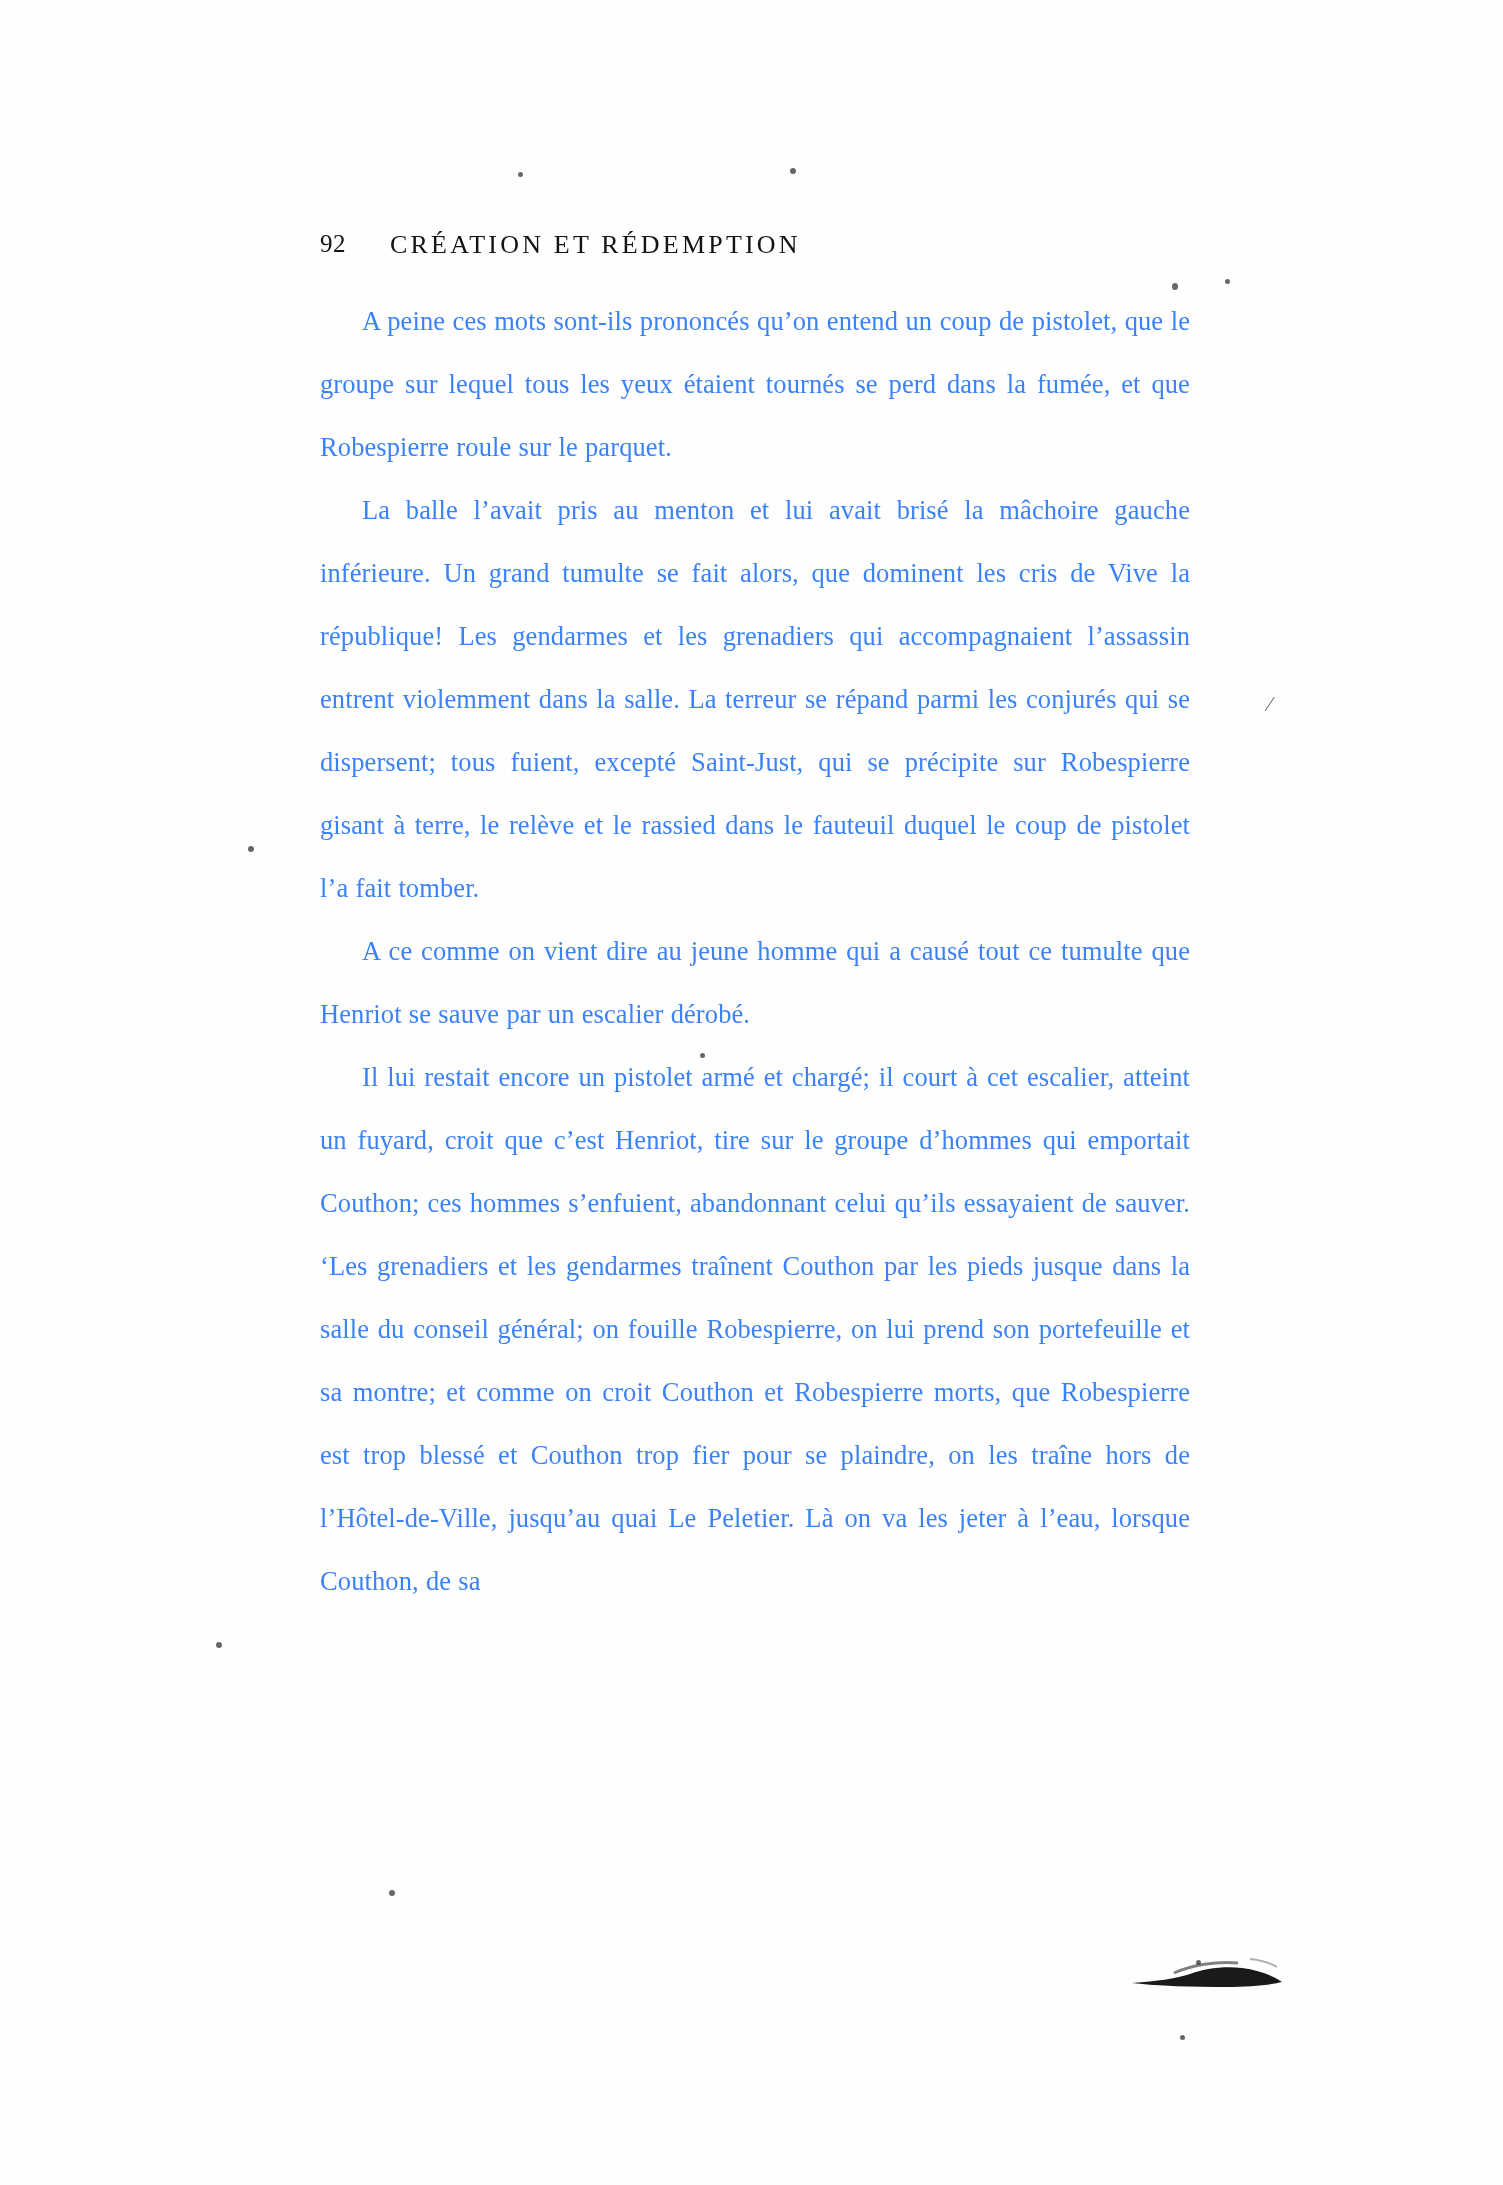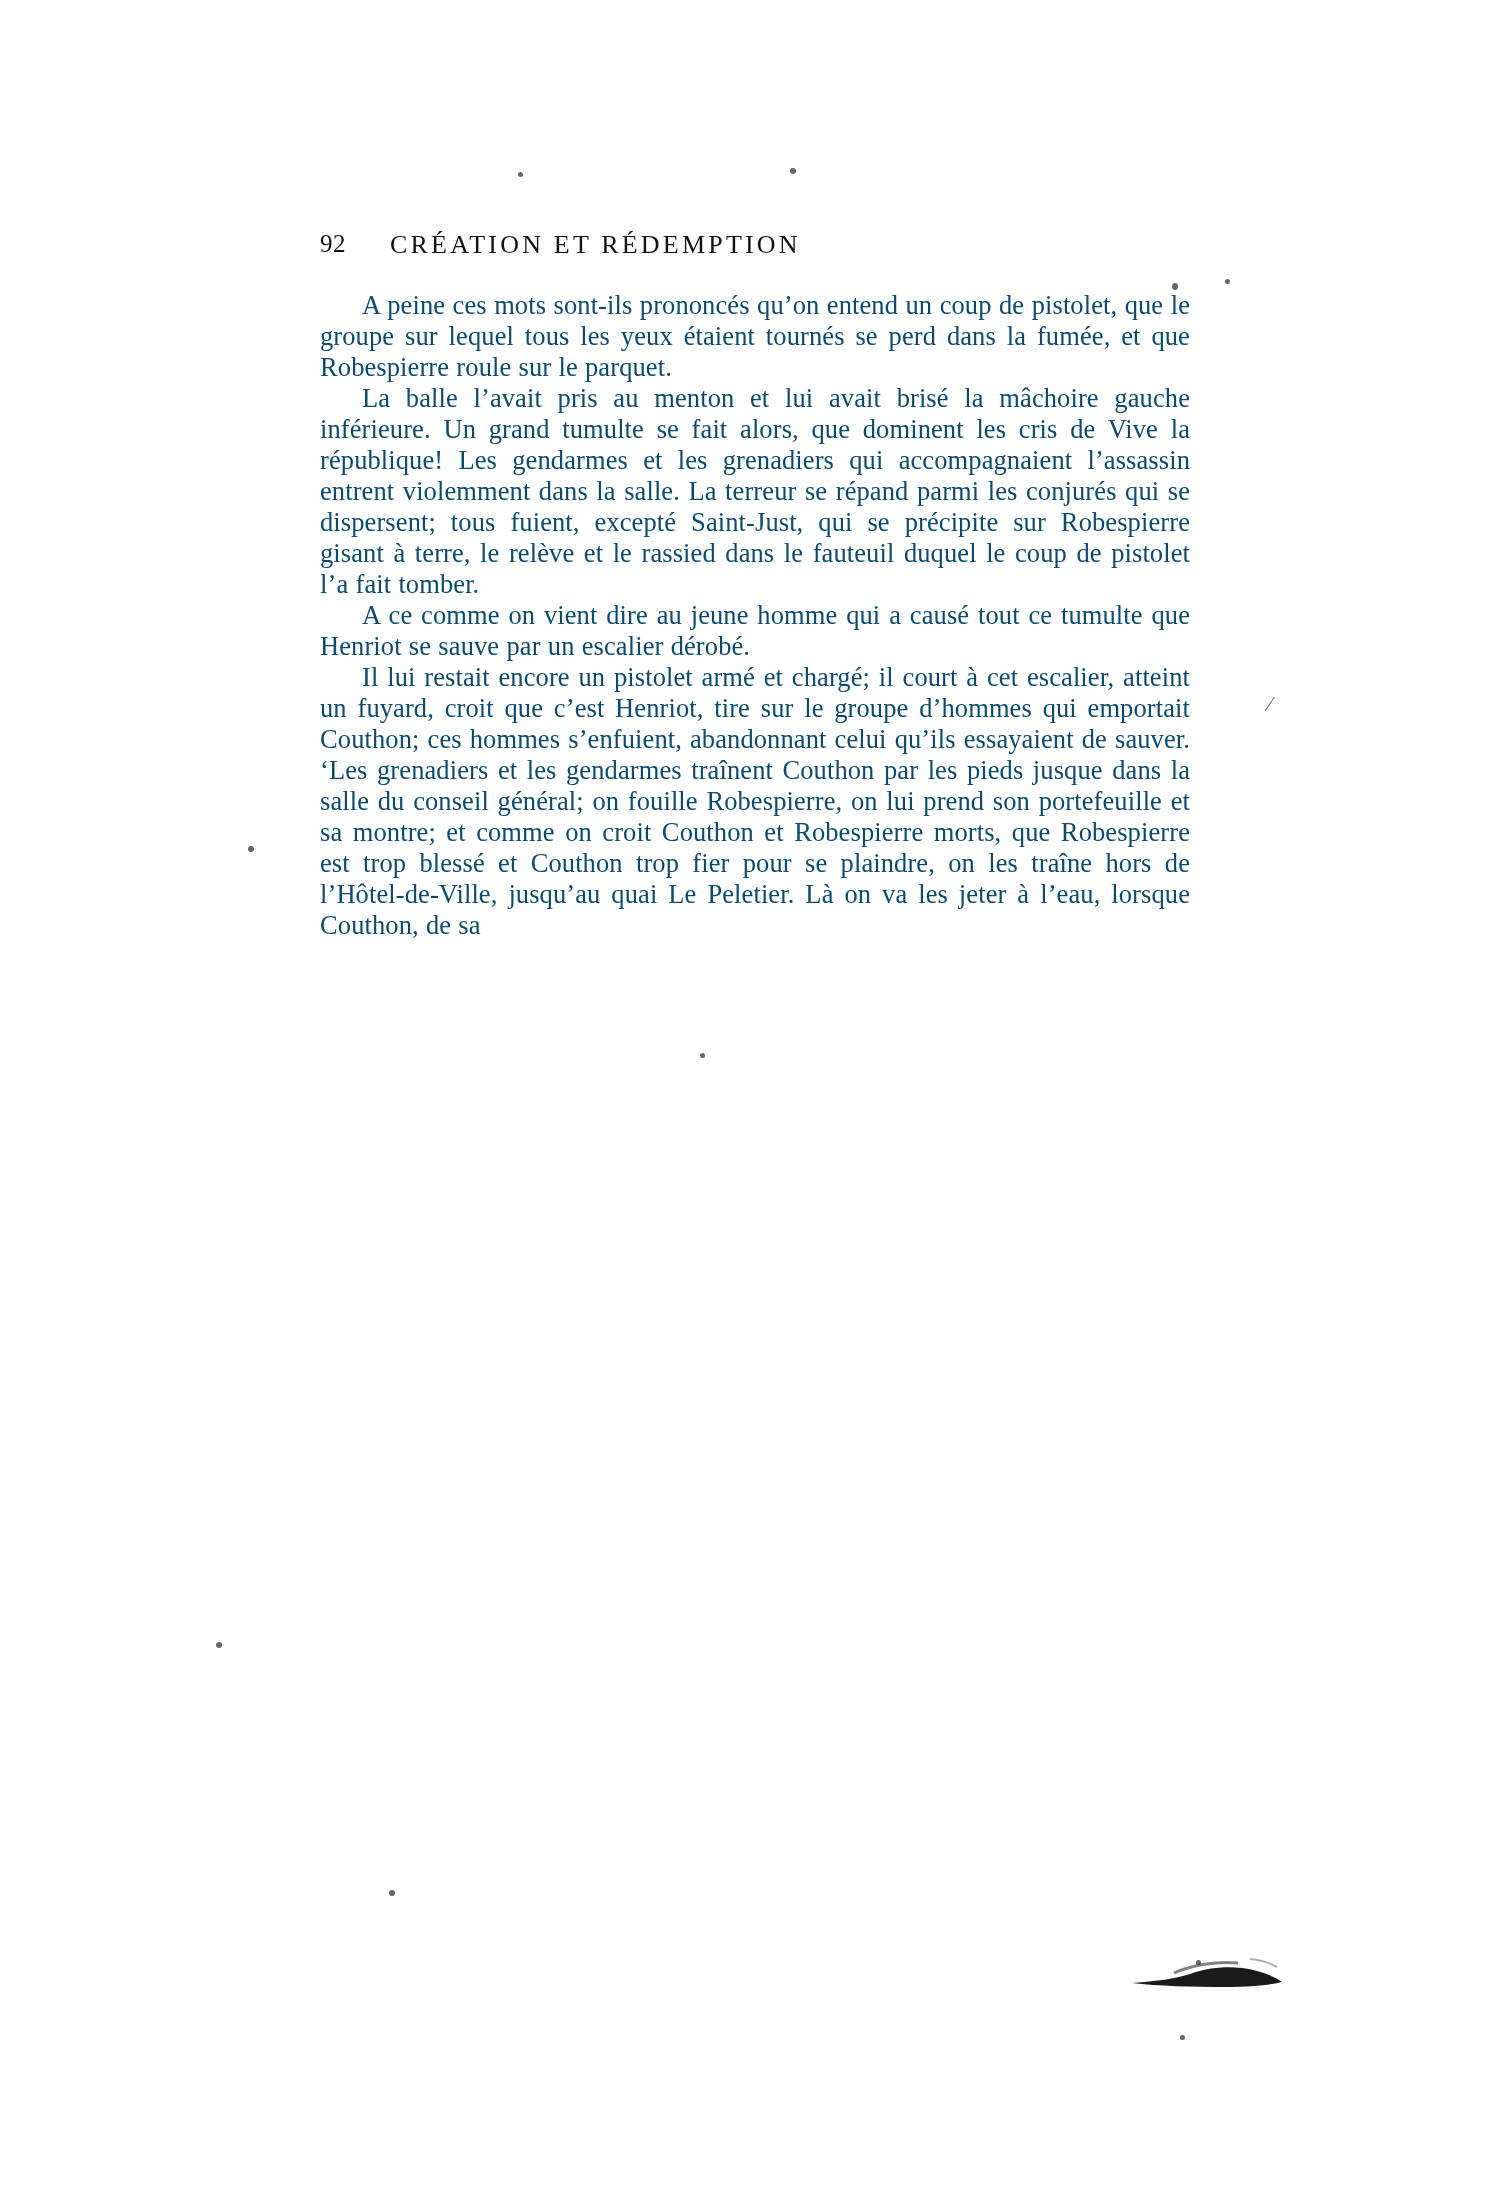--- a/index.html
+++ b/index.html
@@ -50,24 +50,24 @@
     font-family: "Liberation Serif", serif;
     font-size: 26px;
     letter-spacing: 3.2px;
     color: #131313;
     white-space: nowrap;
   }
 
   .body-text p {
     margin: 0 0 0 0;
     font-size: 26.5px;
-    line-height: 31px;
+    line-height: 63px;
     text-align: justify;
     text-indent: 42px;
-    color: #0c4a6e;
+    color: #3b82f6;
     letter-spacing: 0.1px;
     word-spacing: 0.5px;
     -webkit-hyphens: none;
     hyphens: none;
   }
 
   
   .speck {
     position: absolute;
     background: #2b2b2b;

